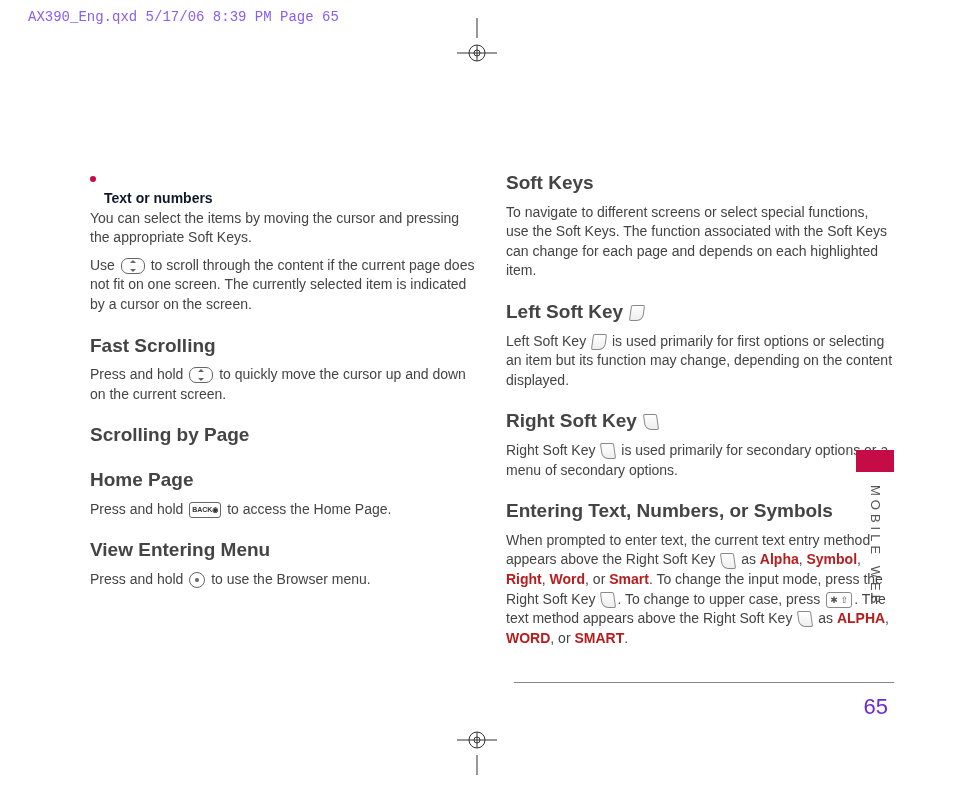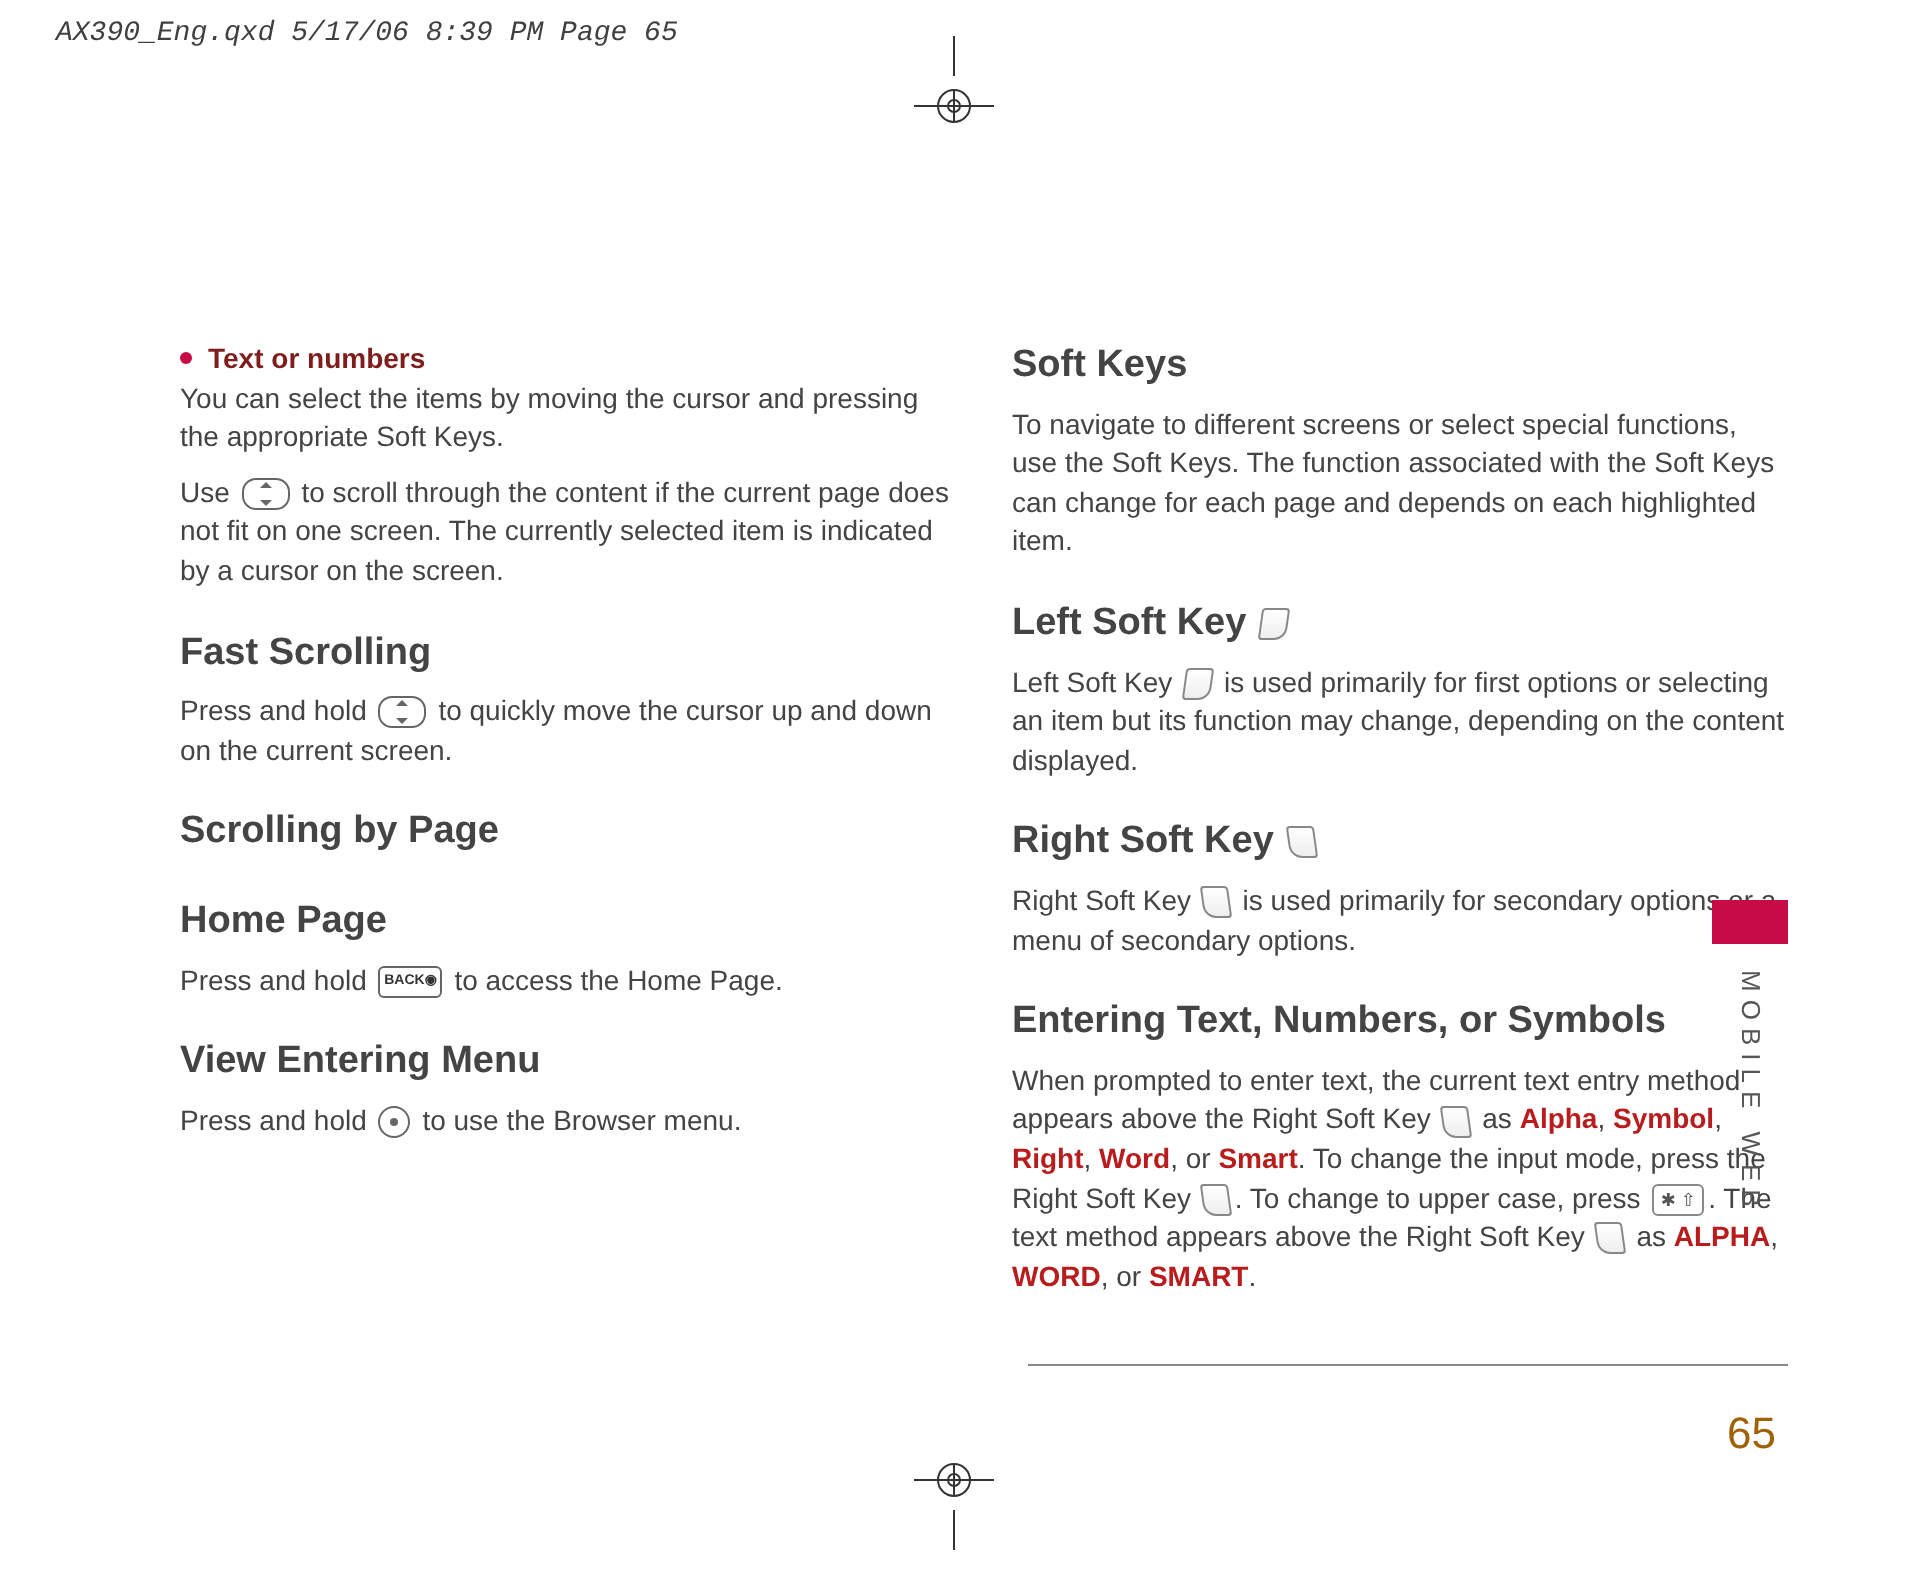--- a/index.html
+++ b/index.html
@@ -12,23 +12,22 @@
     height: 793px;
     position: relative;
     font-size: 14px;
     line-height: 1.4;
   }
   .crop-header {
     position: absolute;
     top: 8px;
     left: 28px;
     font-size: 14px;
-    color: #404040;
+    color: #8b5cf6;
     font-family: "Courier New", monospace;
-    font-style: italic;
   }
   .crop-mark-top {
     position: absolute;
     top: 18px;
     left: 50%;
     transform: translateX(-50%);
   }
   .crop-mark-bottom {
     position: absolute;
     bottom: 18px;
@@ -70,21 +69,22 @@
   .bullet-dot {
     width: 6px;
     height: 6px;
     border-radius: 50%;
     background: #c60c46;
     margin-top: 6px;
     flex: 0 0 auto;
   }
   .bullet-text {
     font-weight: 600;
-    color: #7f1d1d;
+    color: #0f172a;
+    margin-top: 19px;
   }
   .bullet-body {
     margin-left: 14px;
     margin-top: 6px;
     color: #444;
   }
   .inline-icon {
     display: inline-block;
     vertical-align: middle;
     margin: 0 2px;
@@ -170,23 +170,23 @@
     top: 405px;
     writing-mode: vertical-rl;
     letter-spacing: 4px;
     font-size: 13px;
     color: #555;
     font-weight: 400;
   }
   .page-num {
     position: absolute;
     right: 6px;
-    bottom: 0;
+    bottom: 10px;
     font-size: 22px;
-    color: #a16207;
+    color: #6d28d9;
   }
   .hr {
     position: absolute;
     right: 0;
     bottom: 50px;
     width: 380px;
     border-top: 1px solid #888;
   }
   b { font-weight: 600; color:#b91c1c; }
 </style>

